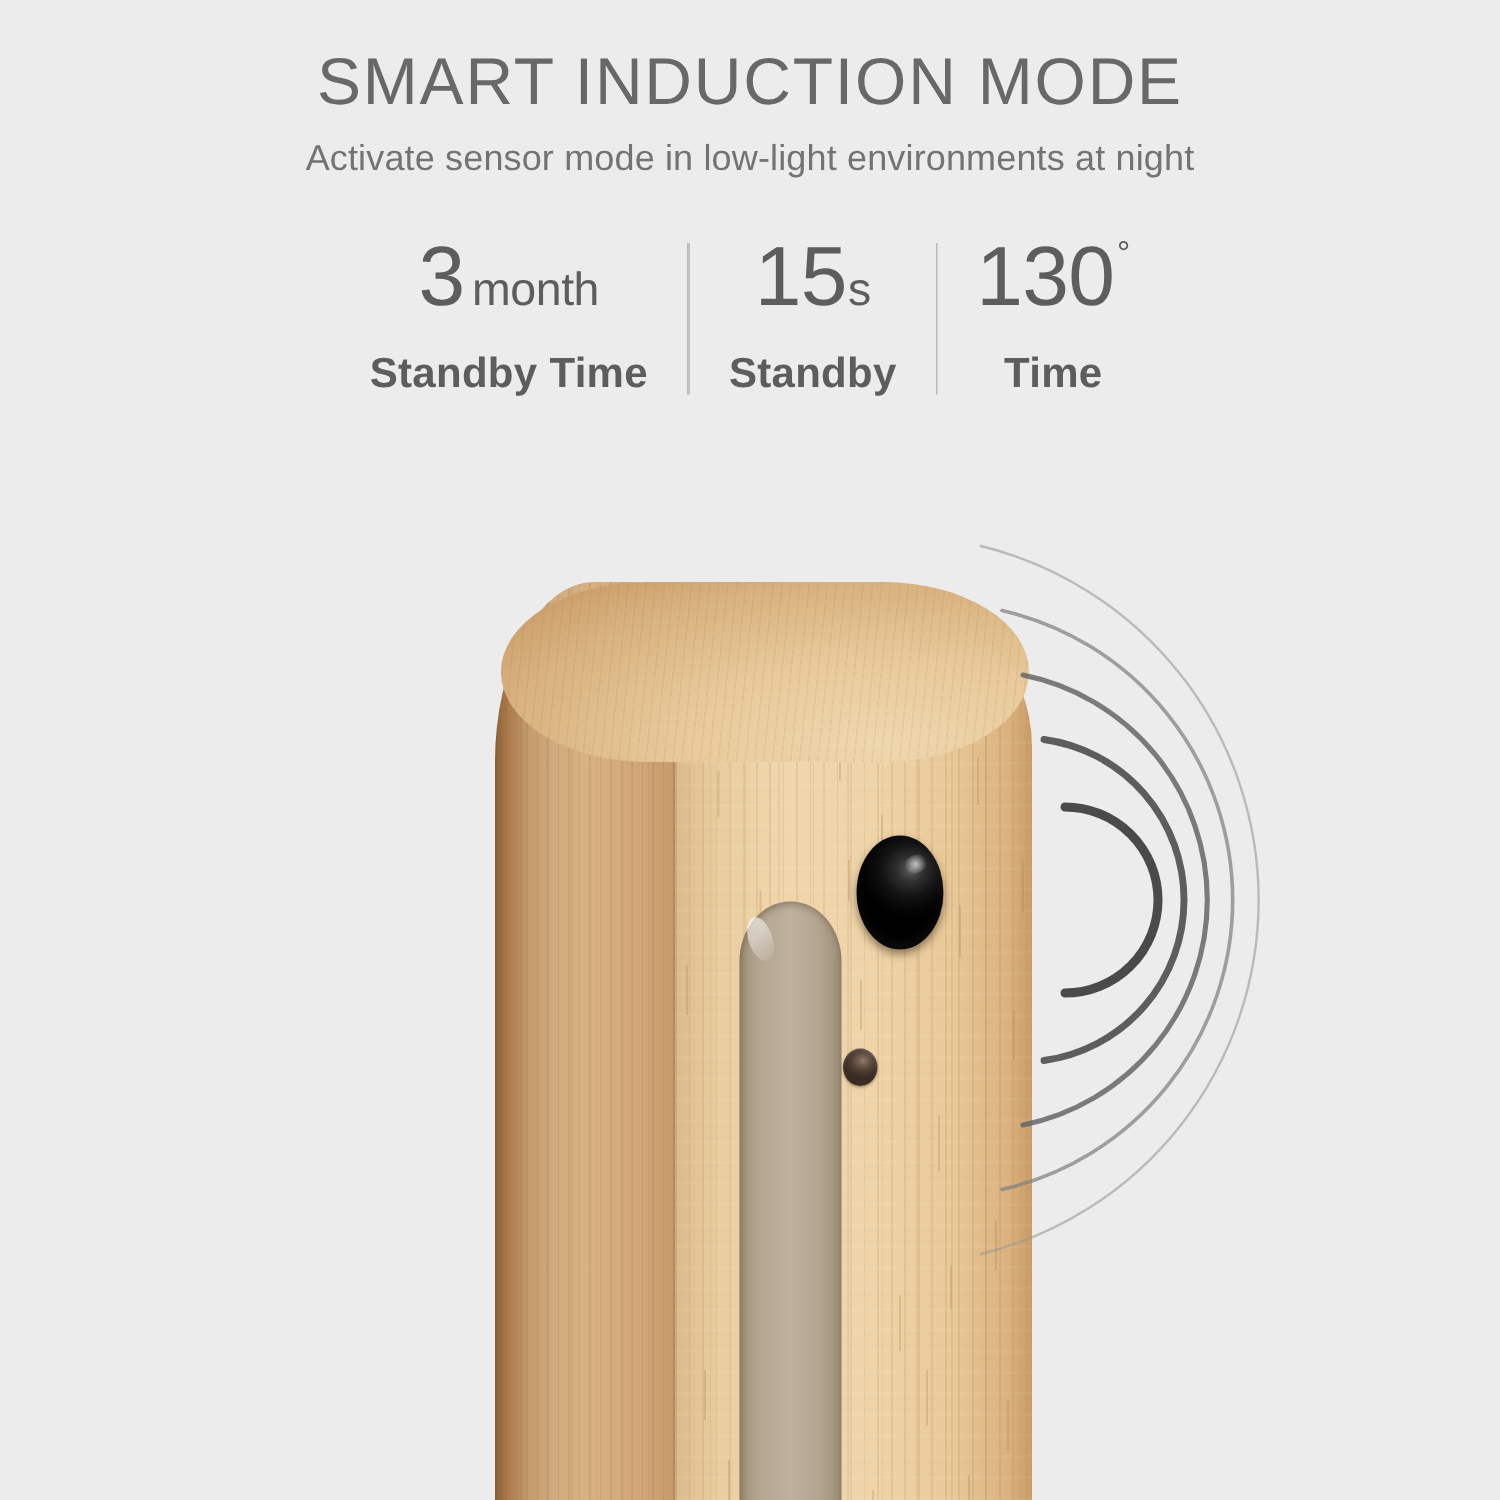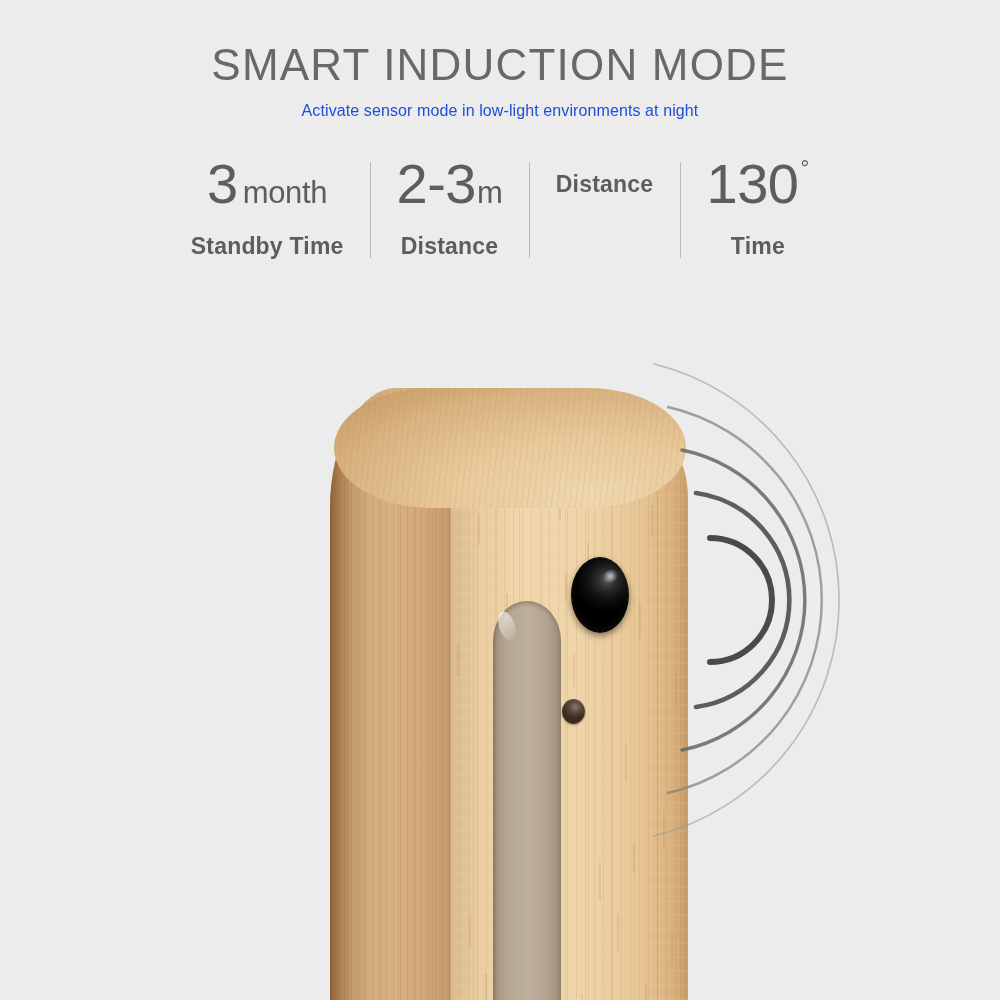--- a/index.html
+++ b/index.html
@@ -6,35 +6,35 @@
 
   body {
     width:1000px; height:1000px;
     background:#ececec;
     font-family:"Liberation Sans", sans-serif;
     overflow:hidden;
     position:relative;
   }
 
   
-  .header { padding-top:42px; text-align:center; }
+  .header { padding-top:32px; text-align:center; }
 
   .title {
     font-size:44px;
     font-weight:400;
     letter-spacing:1.2px;
     color:#686868;
     line-height:1.05;
   }
 
   .subtitle {
     margin-top:14px;
-    font-size:16px;
+    font-size:24px;
     font-weight:400;
-    color:#1d4ed8;
+    color:#737373;
     letter-spacing:0.1px;
   }
 
   
   .specs {
     margin-top:36px;
     display:flex;
     justify-content:center;
     align-items:stretch;
   }
@@ -73,21 +73,21 @@
   .spec-deg {
     font-size:22px;
     align-self:flex-start;
     margin-top:2px;
     margin-left:2px;
     font-weight:400;
   }
 
   .spec-label {
     margin-top:15px;
-    font-size:23px;
+    font-size:28px;
     font-weight:700;
     color:#5d5d5d;
     letter-spacing:0.2px;
   }
 
   .divider {
     width:1px;
     background:#b9b9b9;
     margin:6px 0 2px 0;
     align-self:stretch;
@@ -298,32 +298,29 @@
   <div class="spec">
     <div class="spec-value">
       <span class="spec-num">3</span>
       <span class="spec-unit">month</span>
     </div>
     <div class="spec-label">Standby Time</div>
   </div>
 
   <div class="divider"></div>
 
+
+  <div class="divider"></div>
+
   <div class="spec">
     <div class="spec-value">
-      <span class="spec-num">2-3</span>
-      <span class="spec-unit tight">m</span>
+      <span class="spec-num">15</span>
+      <span class="spec-unit tight">s</span>
     </div>
-    <div class="spec-label">Distance</div>
-  </div>
-
-  <div class="divider"></div>
-
-  <div class="spec">
-    <div class="spec-label">Distance</div>
+    <div class="spec-label">Standby</div>
   </div>
 
   <div class="divider"></div>
 
   <div class="spec">
     <div class="spec-value">
       <span class="spec-num">130</span>
       <span class="spec-deg">°</span>
     </div>
     <div class="spec-label">Time</div>

